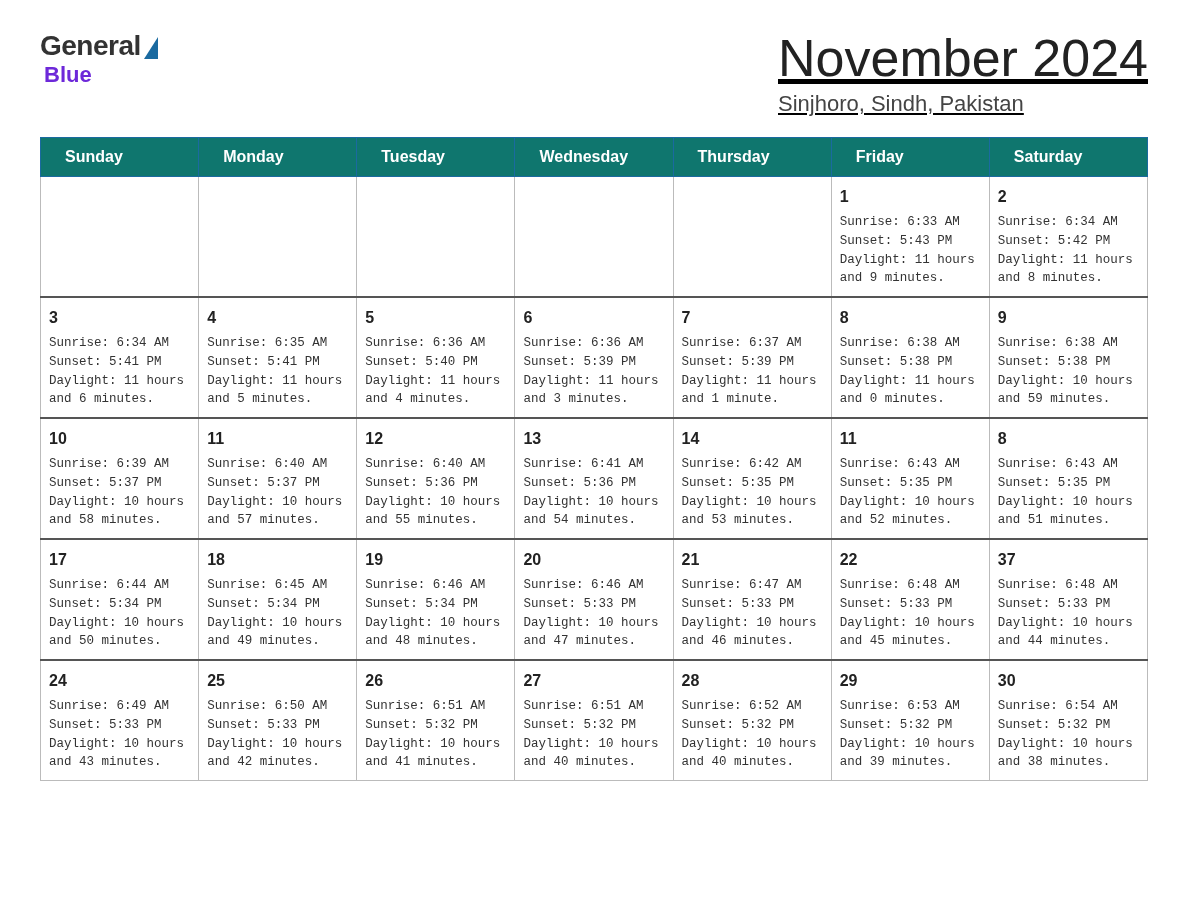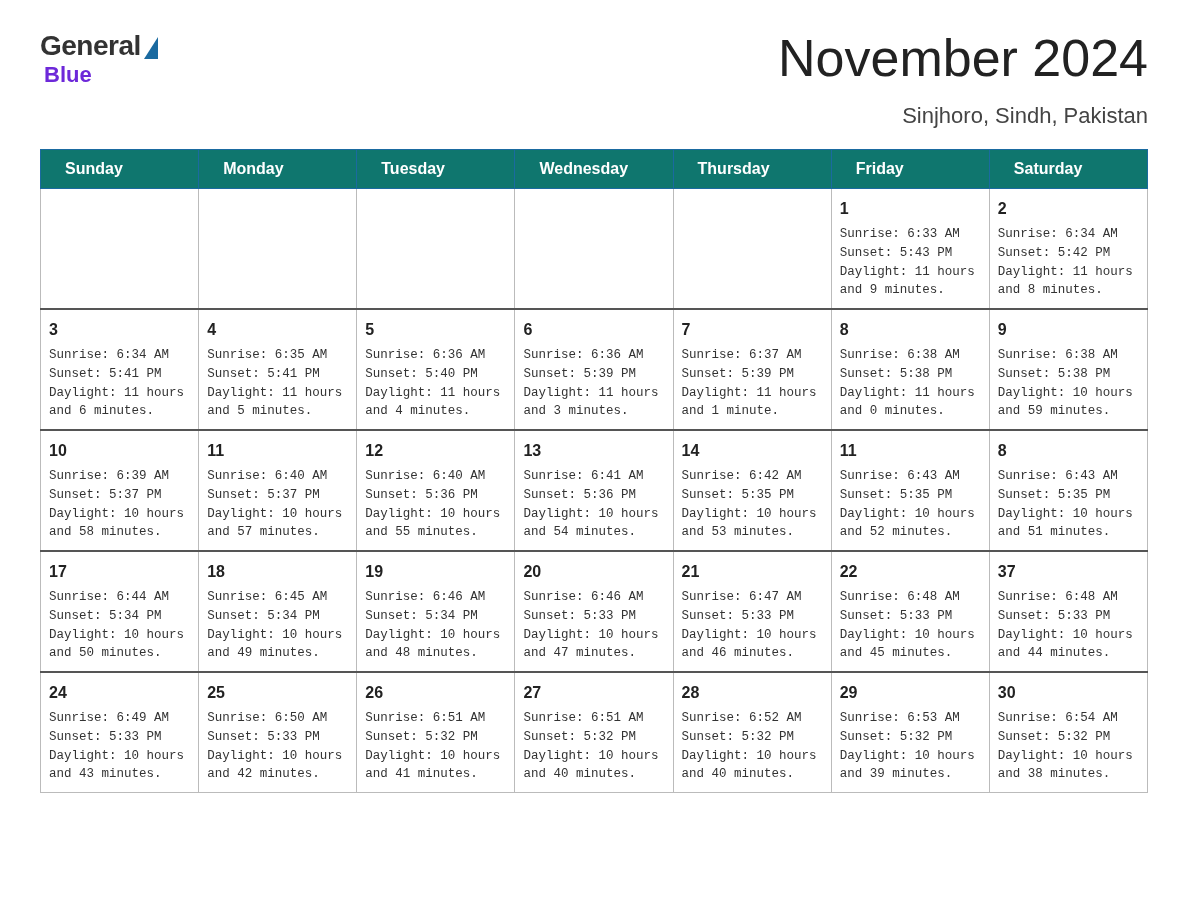--- a/index.html
+++ b/index.html
@@ -40,32 +40,33 @@
       margin-left: 3px;
       margin-top: 4px;
     }
     .logo-blue-bottom {
       font-size: 22px;
       font-weight: bold;
       color: #6d28d9;
       margin-left: 4px;
     }
     .title-section {
-      text-align: right;
+      text-align: left;
+      text-decoration: underline;
     }
     .month-title {
       font-size: 52px;
       font-weight: normal;
       color: #222;
       line-height: 1.1;
     }
     .location {
       font-size: 22px;
       color: #444;
-      margin-top: 16px;
+      margin-top: 4px;
     }
     .calendar {
       width: 100%;
       border-collapse: collapse;
       border: 1px solid #999;
     }
     .calendar th {
       background-color: #0f766e;
       color: #fff;
       font-size: 16px;

